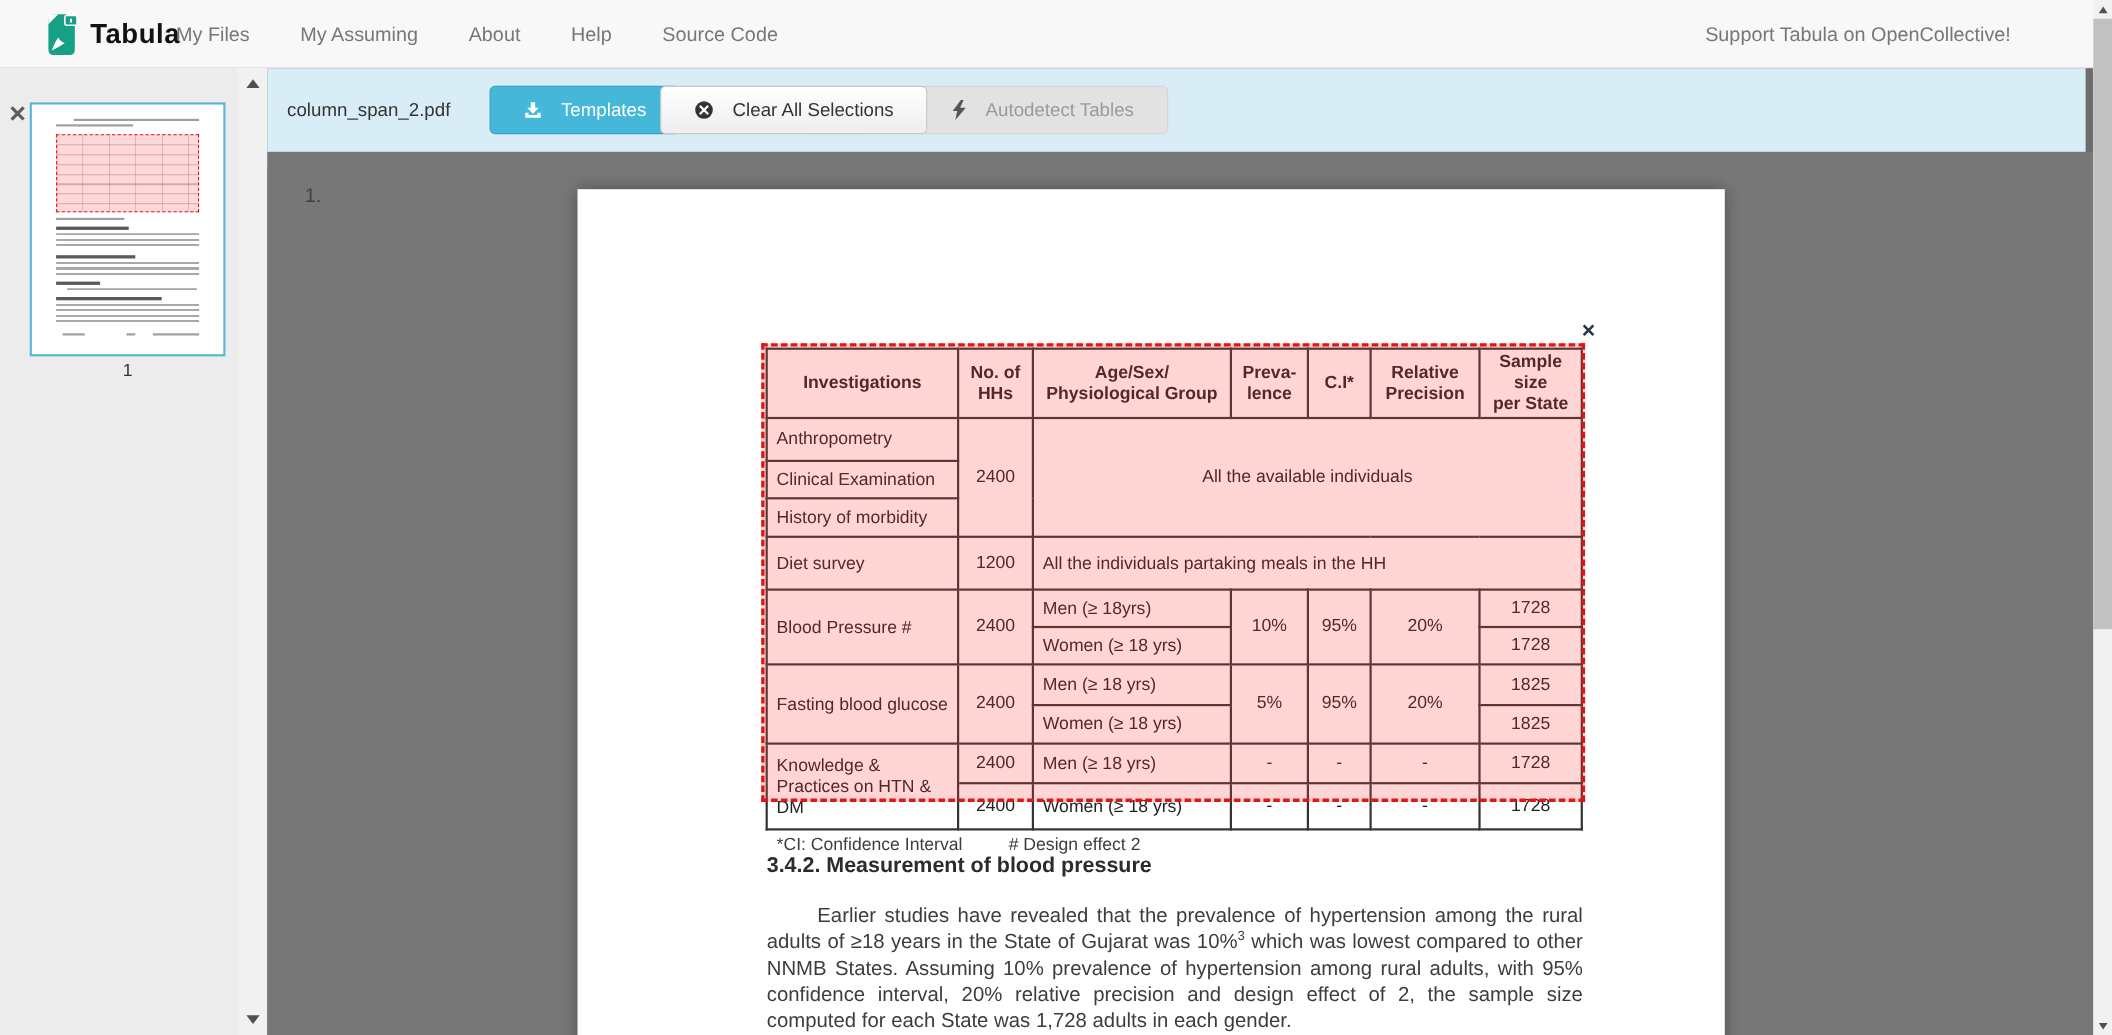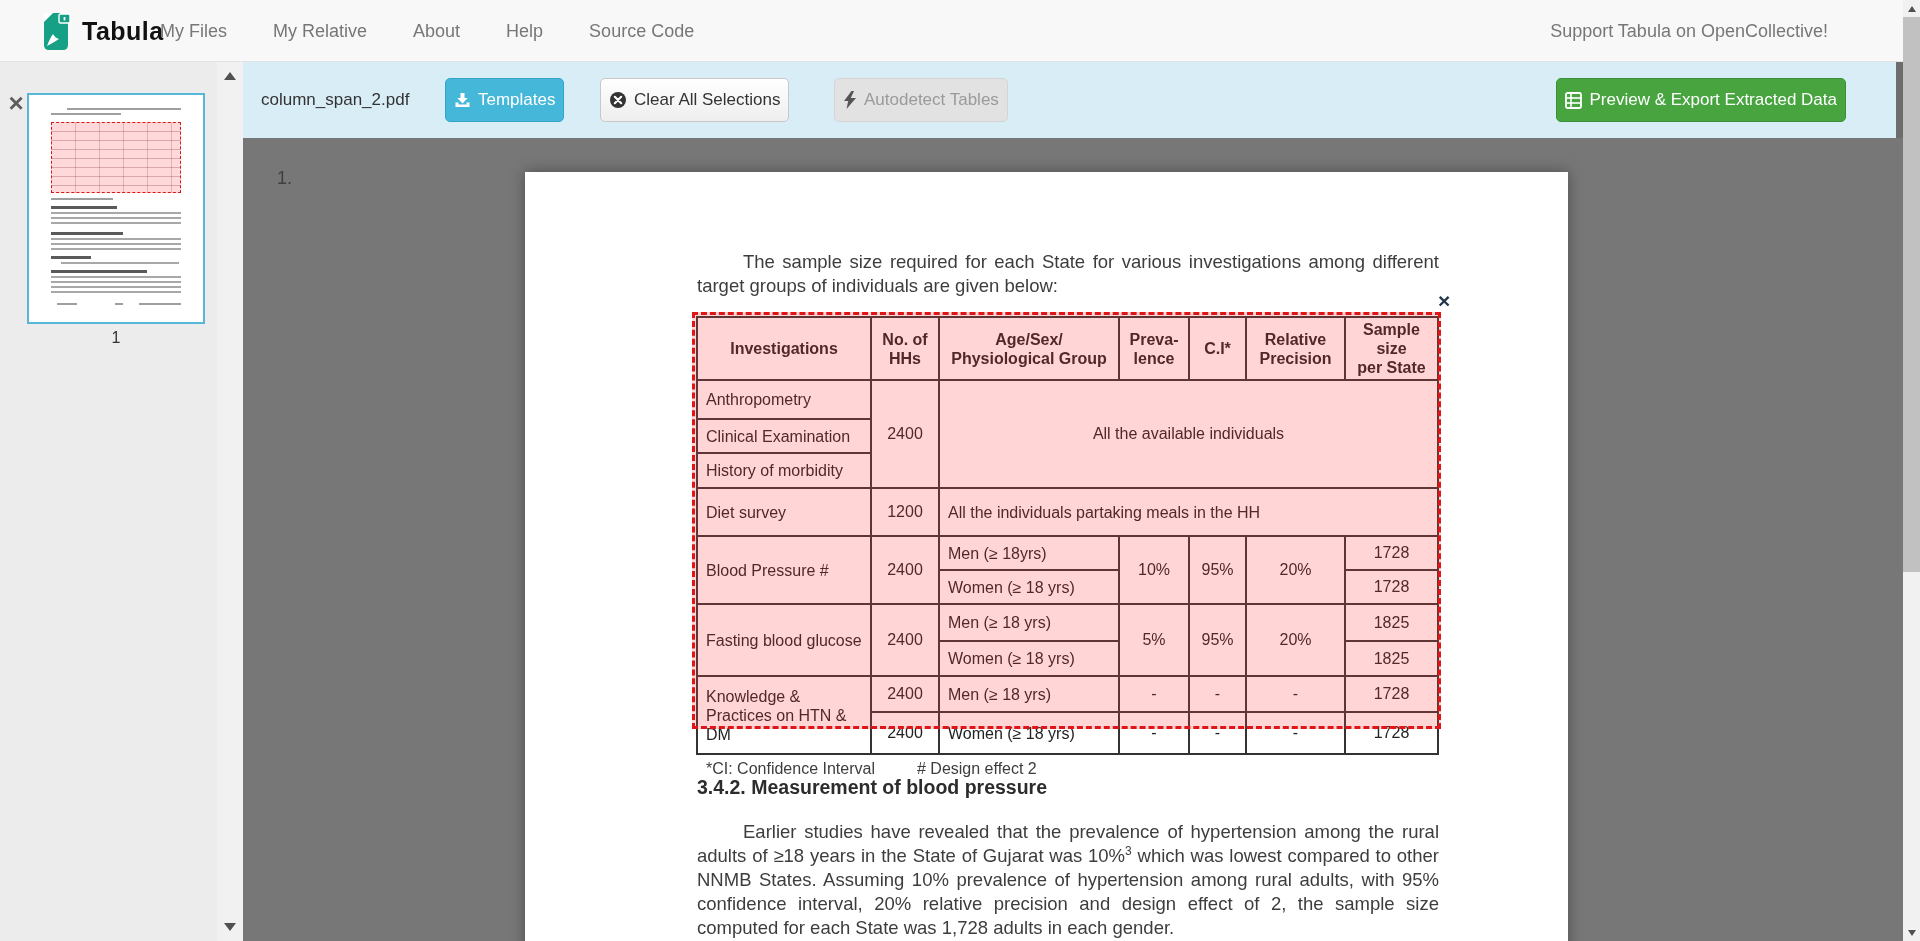--- a/index.html
+++ b/index.html
@@ -28,21 +28,21 @@
 
   .side-scroll { position:absolute; left:217px; top:62px; width:26px; height:879px; background:#f1f1f1; }
   .arrow-up { width:0; height:0; border-left:6px solid transparent; border-right:6px solid transparent; border-bottom:8px solid #505050; }
   .arrow-down { width:0; height:0; border-left:6px solid transparent; border-right:6px solid transparent; border-top:8px solid #505050; }
   .side-scroll .btn-zone { position:absolute; left:0; width:26px; height:20px; display:flex; align-items:center; justify-content:center; cursor:pointer; }
 
   
   .main { position:absolute; left:243px; top:62px; width:1660px; height:879px; background:#6d6d6d; }
   .toolbar { position:absolute; left:0; top:0; width:calc(100% - 7px); height:91px; background:var(--toolbar-bg,#d9edf7); }
   .filename { position:absolute; left:18px; top:0; height:76px; display:flex; align-items:center; font-size:17px; color:#333; }
-  .btn { position:absolute; top:16px; height:44px; border-radius:5px; display:flex; align-items:center; gap:7px; padding:0 8px; font-size:17px; cursor:pointer; border:1px solid transparent; }
+  .btn { position:absolute; top:16px; height:44px; border-radius:5px; display:flex; align-items:center; gap:17px; padding:0 30px; font-size:17px; cursor:pointer; border:1px solid transparent; }
   .btn-templates { left:202px; background:var(--accent-blue,#45b8da); border-color:#35a4c6; color:#fff; }
   .btn-clear { left:357px; background:linear-gradient(#ffffff,#eeeeee); border-color:#c8c8c8; color:#333; }
   .btn-autodetect { left:591px; background:#e2e2e2; border-color:#d5d5d5; color:#9a9a9a; cursor:default; }
   .btn-export { right:50px; background:var(--export-green,#47a43f); border-color:#3c8f35; color:#fff; }
   .icon { display:inline-flex; align-items:center; justify-content:center; }
 
   .docarea { position:absolute; left:0; top:76px; width:100%; height:803px; background:var(--doc-bg,#777777); overflow:hidden; }
   .doc-pagenum { position:absolute; left:34px; top:30px; font-size:18px; color:#3f3f3f; }
 
   .page { position:absolute; left:282px; top:34px; width:1043px; height:1200px; background:#fff; box-shadow:0 0 14px rgba(0,0,0,0.35); color:#3d3d3d; }
@@ -84,21 +84,21 @@
           <path d="M7 36 Q10 28 13 24 Q15 28 19 29 Q13 33 7 36 Z" fill="#ffffff"></path>
           <rect x="19" y="4" width="11" height="9" rx="1.5" fill="#16a085" stroke="#ffffff" stroke-width="1.4"></rect>
           <path d="M21.5 4 V2.5 Q21.5 0.5 24.5 0.5 Q27.5 0.5 27.5 2.5 V4" fill="none" stroke="#ffffff" stroke-width="1.4"></path>
           <rect x="23.6" y="7" width="1.8" height="3.4" fill="#ffffff"></rect>
         </svg>
       </span>
       <span class="brand-name">Tabula</span>
     </a>
     <div class="nav-links">
       <a class="nav-link">My Files</a>
-      <a class="nav-link">My Relative</a>
+      <a class="nav-link">My Assuming</a>
       <a class="nav-link">About</a>
       <a class="nav-link">Help</a>
       <a class="nav-link">Source Code</a>
     </div>
     <a class="nav-support">Support Tabula on OpenCollective!</a>
   </div>
 
   <div class="sidebar">
     <div class="thumb-delete">×</div>
     <div class="thumb">
@@ -159,39 +159,27 @@
       <div class="btn btn-clear">
         <span class="icon">
           <svg width="18" height="18" viewBox="0 0 18 18">
             <circle cx="9" cy="9" r="8" fill="#333"></circle>
             <path d="M5.8 5.8 L12.2 12.2 M12.2 5.8 L5.8 12.2" stroke="#fff" stroke-width="2.1" stroke-linecap="round"></path>
           </svg>
         </span>
         <span>Clear All Selections</span>
       </div>
 
-      <div class="btn btn-export">
-        <span class="icon">
-          <svg width="17" height="17" viewBox="0 0 17 17">
-            <rect x="1" y="1" width="15" height="15" rx="1.5" fill="none" stroke="#fff" stroke-width="1.8"></rect>
-            <line x1="1" y1="6" x2="16" y2="6" stroke="#fff" stroke-width="1.6"></line>
-            <line x1="1" y1="11" x2="16" y2="11" stroke="#fff" stroke-width="1.6"></line>
-            <line x1="6" y1="1" x2="6" y2="16" stroke="#fff" stroke-width="1.6"></line>
-          </svg>
-        </span>
-        <span>Preview &amp; Export Extracted Data</span>
-      </div>
     </div>
 
     <div class="docarea">
       <div class="doc-pagenum">1.</div>
 
       <div class="page">
 
-        <div class="intro">The sample size required for each State for various investigations among different target groups of individuals are given below:</div>
 
         <div class="sel-remove">×</div>
 
         <table class="pdf-table">
           <colgroup>
             <col style="width:174px">
               <col style="width:68px">
               <col style="width:180px">
               <col style="width:70px">
               <col style="width:57px">

